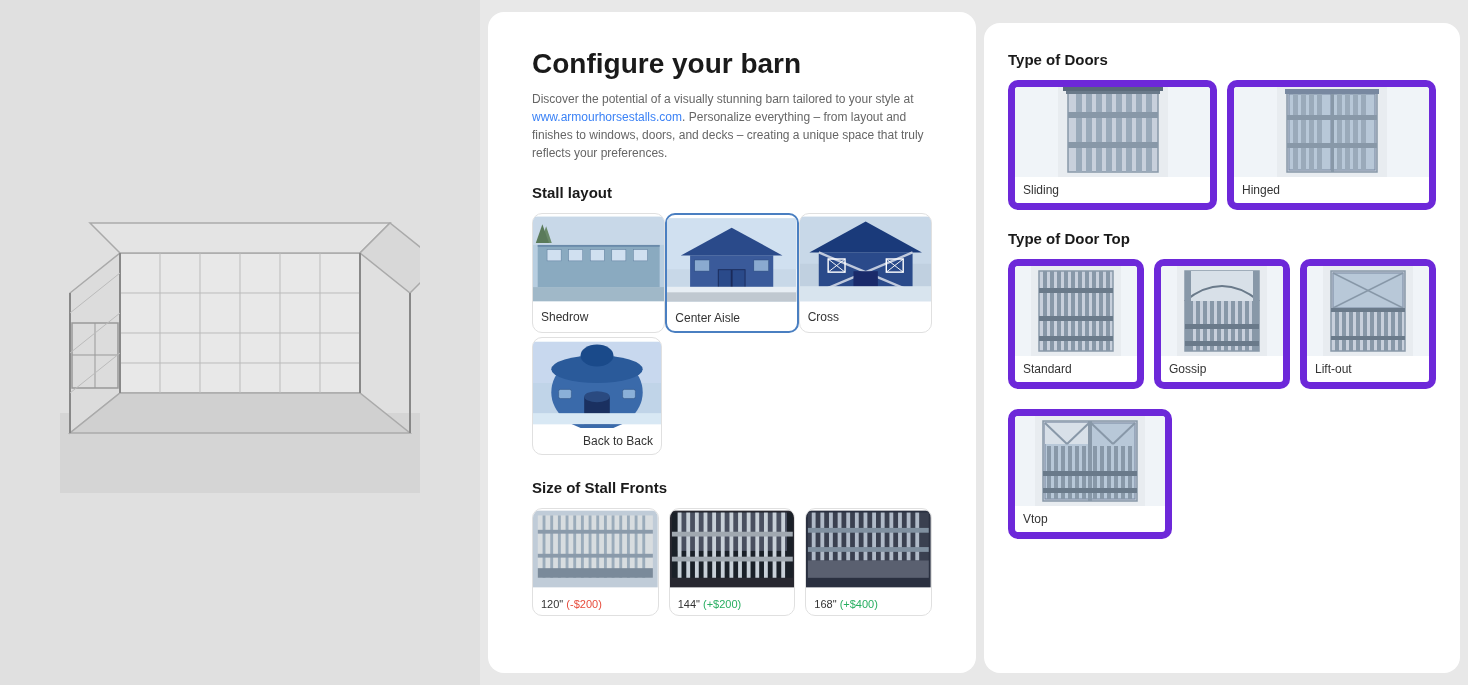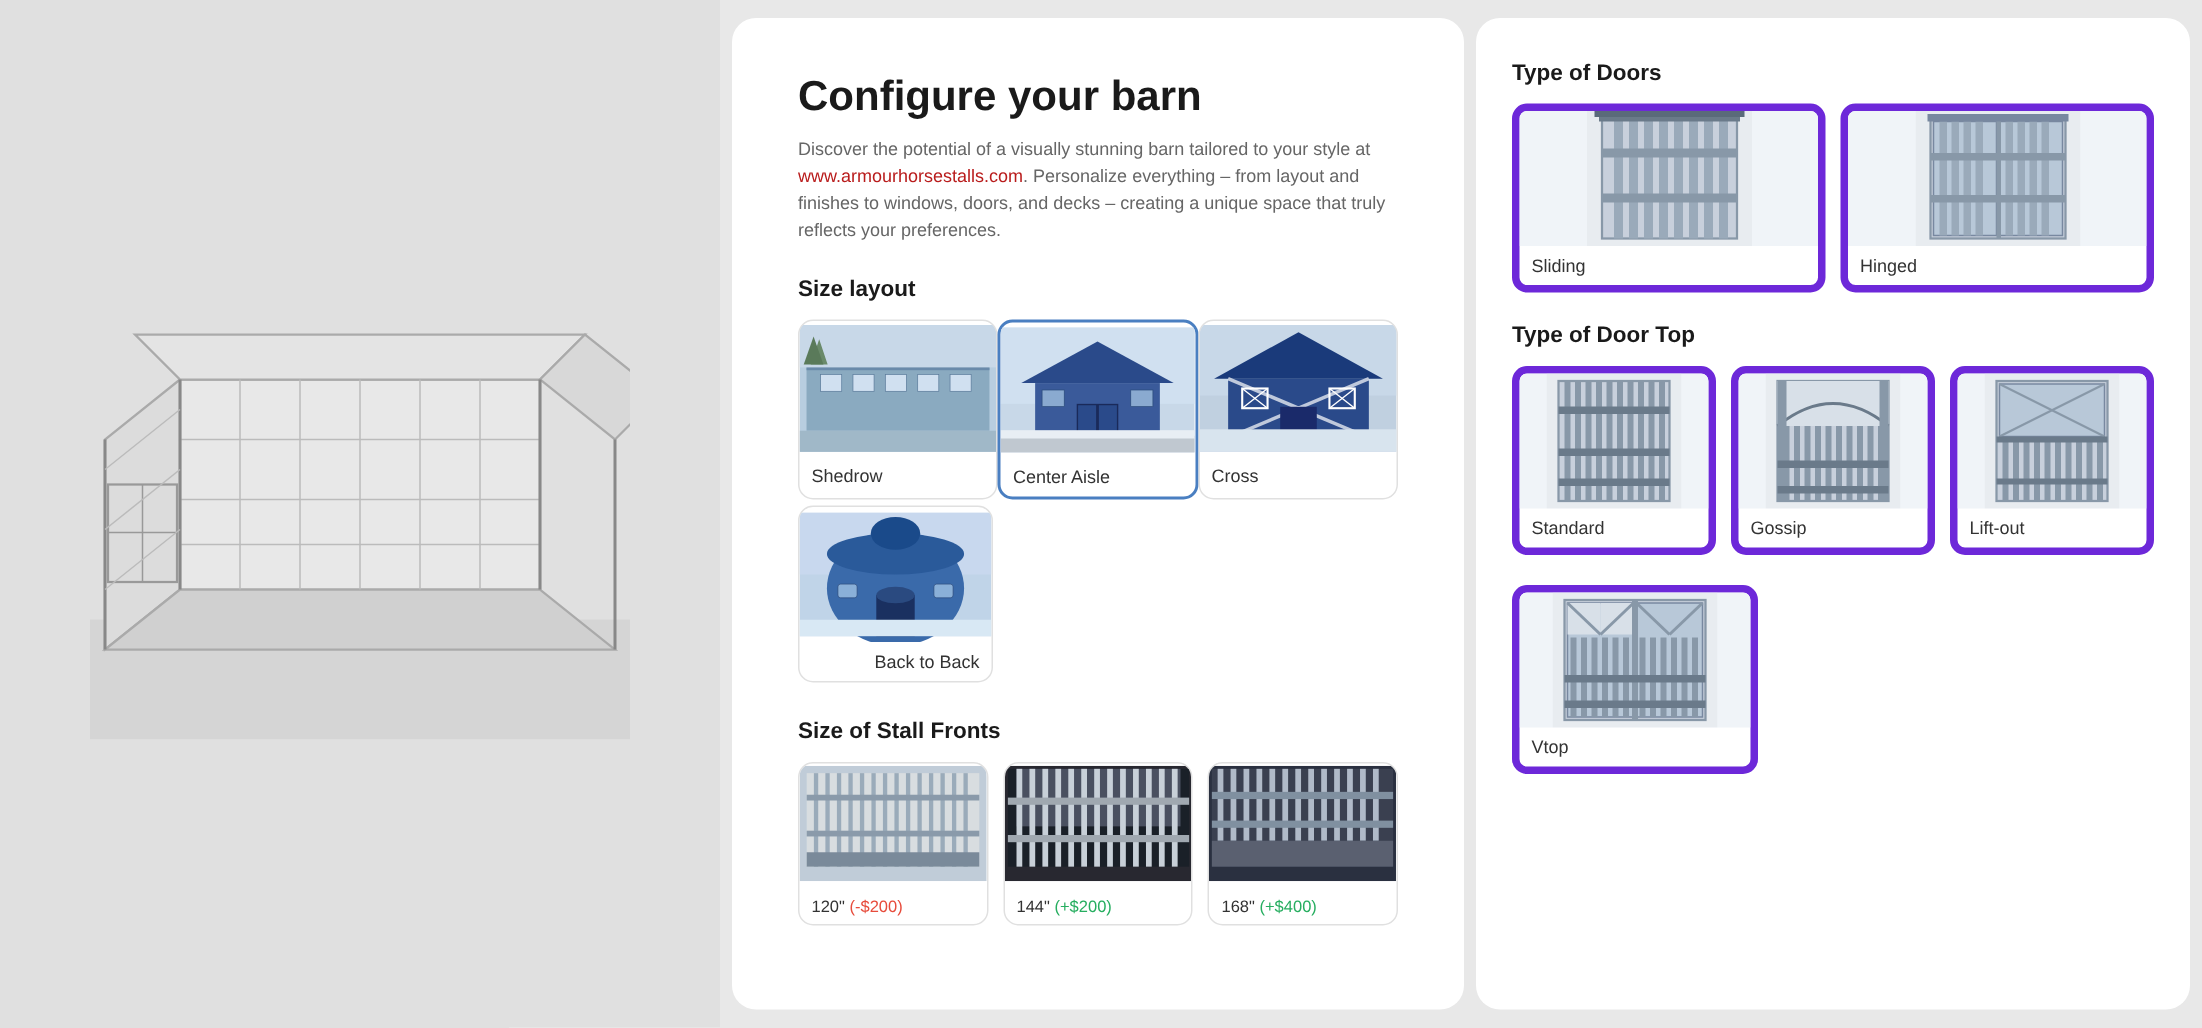--- a/index.html
+++ b/index.html
@@ -42,21 +42,21 @@
     }
 
     .description {
       font-size: 12px;
       color: #666;
       line-height: 1.5;
       margin-bottom: 22px;
     }
 
     .description a {
-      color: #b91c1c;
+      color: #3b82f6;
       text-decoration: none;
     }
 
     .section-title {
       font-size: 15px;
       font-weight: 600;
       color: #1a1a1a;
       margin-bottom: 12px;
     }
 
@@ -121,21 +121,21 @@
     }
 
     .price-green { color: #27ae60; }
     .price-red { color: #e74c3c; }
 
     
     .right-panel {
       flex: 1;
       background: #fff;
       border-radius: 16px;
-      margin: 12px 8px 12px 0;
+      margin: 23px 8px 12px 0;
       padding: 28px 24px;
       overflow-y: auto;
     }
 
     .door-type-grid {
       display: grid;
       grid-template-columns: repeat(2, 1fr);
       gap: 10px;
       margin-bottom: 20px;
     }
@@ -147,21 +147,21 @@
       margin-bottom: 20px;
     }
 
     .door-vtop-grid {
       display: grid;
       grid-template-columns: repeat(1, 150px);
       gap: 10px;
     }
 
     .door-card {
-      border: 5px solid #6d28d9;
+      border: 7px solid #6d28d9;
       border-radius: 10px;
       overflow: hidden;
       cursor: pointer;
       background: #fff;
     }
 
     .door-img {
       width: 100%;
       height: 90px;
       display: flex;
@@ -231,21 +231,21 @@
     <line x1="60" y1="160" x2="10" y2="200" stroke="#bbb" stroke-width="1"></line>
   </svg>
 </div>
 
 <div class="middle-panel">
   <h1>Configure your barn</h1>
   <p class="description">
     <span>Discover the potential of a visually stunning barn tailored to your style at </span><a href="#">www.armourhorsestalls.com</a><span>. Personalize everything – from layout and finishes to windows, doors, and decks – creating a unique space that truly reflects your preferences.</span>
   </p>
 
-  <div class="section-title">Size layout</div>
+  <div class="section-title">Stall layout</div>
 
   <div class="layout-grid">
 
     <div class="option-card">
       <svg class="barn-scene" viewBox="0 0 140 90" xmlns="http://www.w3.org/2000/svg">
         <rect width="140" height="90" fill="#b8cee0"></rect>
 
         <rect x="5" y="30" width="130" height="45" fill="#8aaac0"></rect>
         <rect x="5" y="20" width="130" height="12" fill="#6a8aaa"></rect>
 

